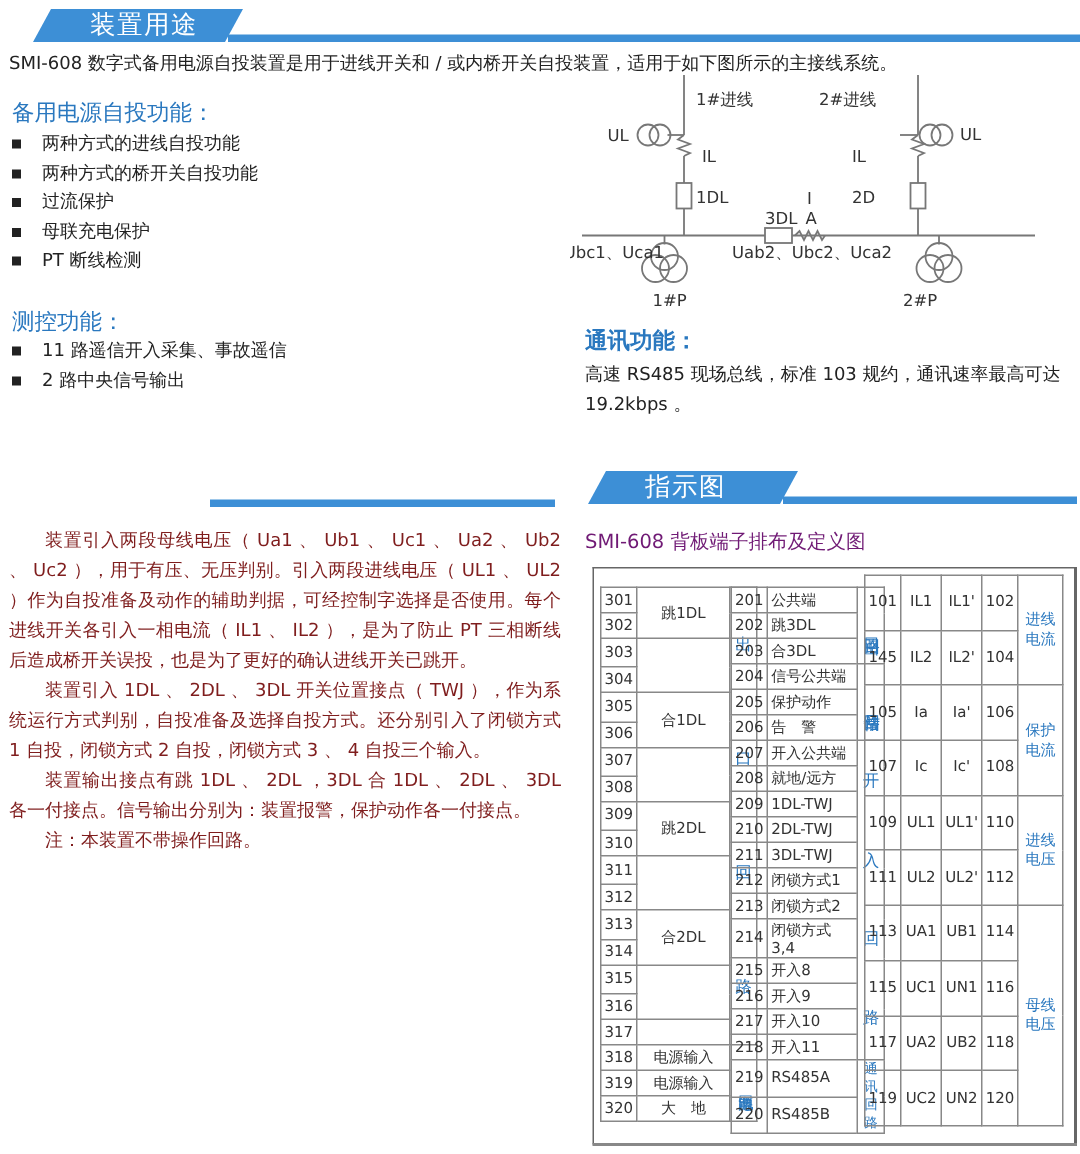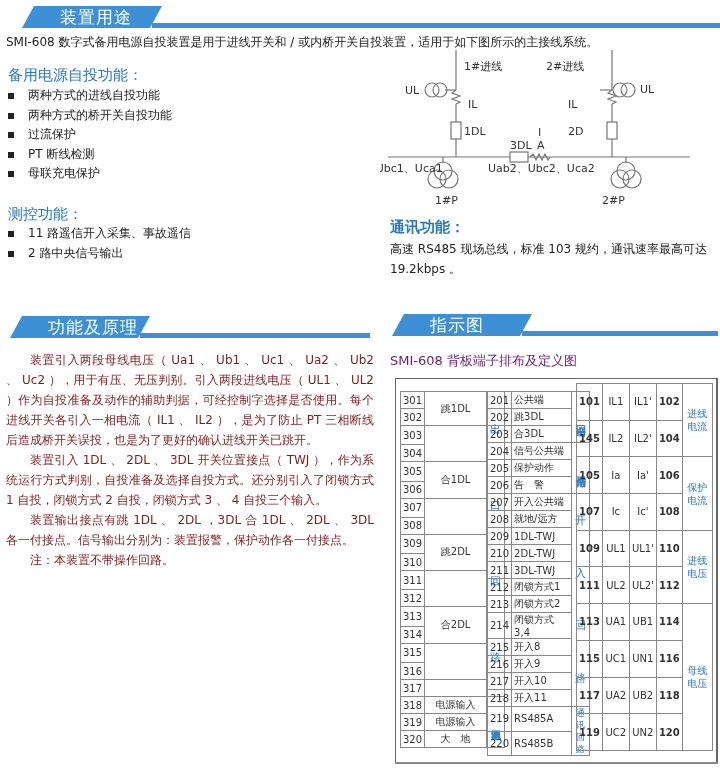--- a/index.html
+++ b/index.html
@@ -38,41 +38,41 @@
   table.tb td { border: 1px solid #888; padding: 0 2px; height: 17px; }
   table.tb td.num { width: 18px; text-align: left; }
   table.tb td.vert { color: #2a78bf; text-align: center; width: 18px; line-height: 14px; font-size: 11px; }
 
   table.t3 { left: 400px; top: 391px; }
   table.t3 td.name { width: 62px; text-align: center; }
   table.t2 { left: 487px; top: 391px; }
   table.t2 td.name { width: 60px; text-align: left; }
   table.t1 { left: 576px; top: 383px; }
   table.t1 td { height: 36.7px; text-align: center; }
-  table.t1 td.n { width: 22px; font-weight: bold; }
+  table.t1 td.n { width: 22px; }
   table.t1 td.s { width: 27px; }
   table.t1 td.grp { width: 30px; color: #2a78bf; font-size: 10px; line-height: 13px; }
 </style>
 </head>
 <body>
 
 <div class="sec-header" style="left:22px; top:6px; width:698px;">
   <div class="tab">装置用途</div>
   <div class="rule"></div>
 </div>
 
 <div class="intro">SMI-608 数字式备用电源自投装置是用于进线开关和 / 或内桥开关自投装置，适用于如下图所示的主接线系统。</div>
 
 <div class="subhead" style="left:8px; top:66px;">备用电源自投功能：</div>
 <ul class="bullets" style="left:6px; top:86px;">
   <li><span class="sq"></span><span>两种方式的进线自投功能</span></li>
   <li><span class="sq"></span><span>两种方式的桥开关自投功能</span></li>
   <li><span class="sq"></span><span>过流保护</span></li>
+  <li><span class="sq"></span><span>母联充电保护</span></li>
   <li><span class="sq"></span><span>PT 断线检测</span></li>
-  <li><span class="sq"></span><span>母联充电保护</span></li>
 </ul>
 
 <div class="subhead" style="left:8px; top:205px;">测控功能：</div>
 <ul class="bullets" style="left:6px; top:224px;">
   <li><span class="sq"></span><span>11 路遥信开入采集、事故遥信</span></li>
   <li><span class="sq"></span><span>2 路中央信号输出</span></li>
 </ul>
 
 <svg class="diagram" viewBox="0 0 340 160">
   <g stroke="#777" stroke-width="1.2" fill="none">
@@ -128,21 +128,20 @@
   <text x="-44" y="122">Uab1、Ubc1、Uca1</text>
   <text x="108" y="122">Uab2、Ubc2、Uca2</text>
   <text x="55" y="154">1#P</text>
   <text x="222" y="154">2#P</text>
 </svg>
 
 <div class="subhead" style="left:390px; top:218px;font-weight:bold;">通讯功能：</div>
 <div class="comm-text">高速 RS485 现场总线，标准 103 规约，通讯速率最高可达 19.2kbps 。</div>
 
 <div class="sec-header" style="left:10px; top:316px; width:360px;">
-  <div class="tab">功能及原理</div>
   <div class="rule"></div>
 </div>
 
 <div class="para" style="top:350px;">
   <div class="p">装置引入两段母线电压（ Ua1 、 Ub1 、 Uc1 、 Ua2 、 Ub2 、 Uc2 ），用于有压、无压判别。引入两段进线电压（ UL1 、 UL2 ）作为自投准备及动作的辅助判据，可经控制字选择是否使用。每个进线开关各引入一相电流（ IL1 、 IL2 ），是为了防止 PT 三相断线后造成桥开关误投，也是为了更好的确认进线开关已跳开。</div>
   <div class="p">装置引入 1DL 、 2DL 、 3DL 开关位置接点（ TWJ ），作为系统运行方式判别，自投准备及选择自投方式。还分别引入了闭锁方式 1 自投，闭锁方式 2 自投，闭锁方式 3 、 4 自投三个输入。</div>
   <div class="p">装置输出接点有跳 1DL 、 2DL ，3DL 合 1DL 、 2DL 、 3DL 各一付接点。信号输出分别为：装置报警，保护动作各一付接点。</div>
   <div class="p">注：本装置不带操作回路。</div>
 </div>
 

